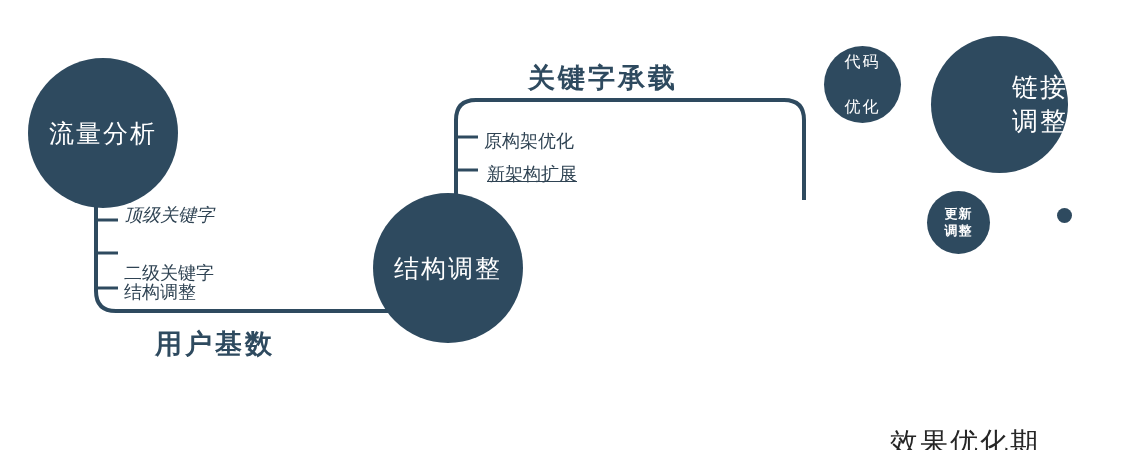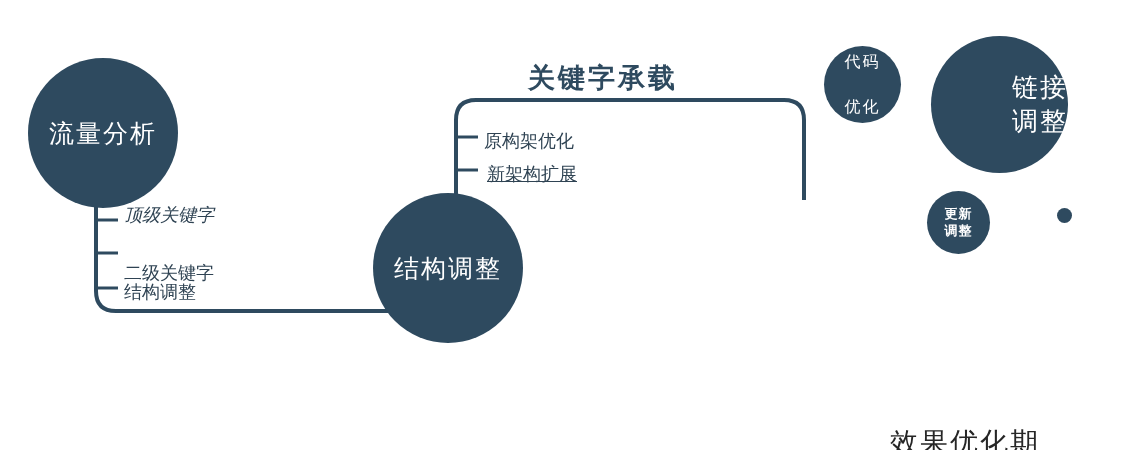--- a/index.html
+++ b/index.html
@@ -109,20 +109,21 @@
   </div>
 
   <div class="node n-update">
     <span>更新</span>
     <span>调整</span>
   </div>
 
 
   <div class="node n-dot"></div>
 
+  <div class="edge-label lbl-user-base">用户基数</div>
 
   <div class="edge-label lbl-keyword">关键字承载</div>
 
   <div class="branch-label b1-0">顶级关键字</div>
   <div class="branch-label b1-1">二级关键字</div>
   <div class="branch-label b1-2">结构调整</div>
 
   <div class="branch-label b2-0">原构架优化</div>
   <div class="branch-label b2-1">新架构扩展</div>
 

